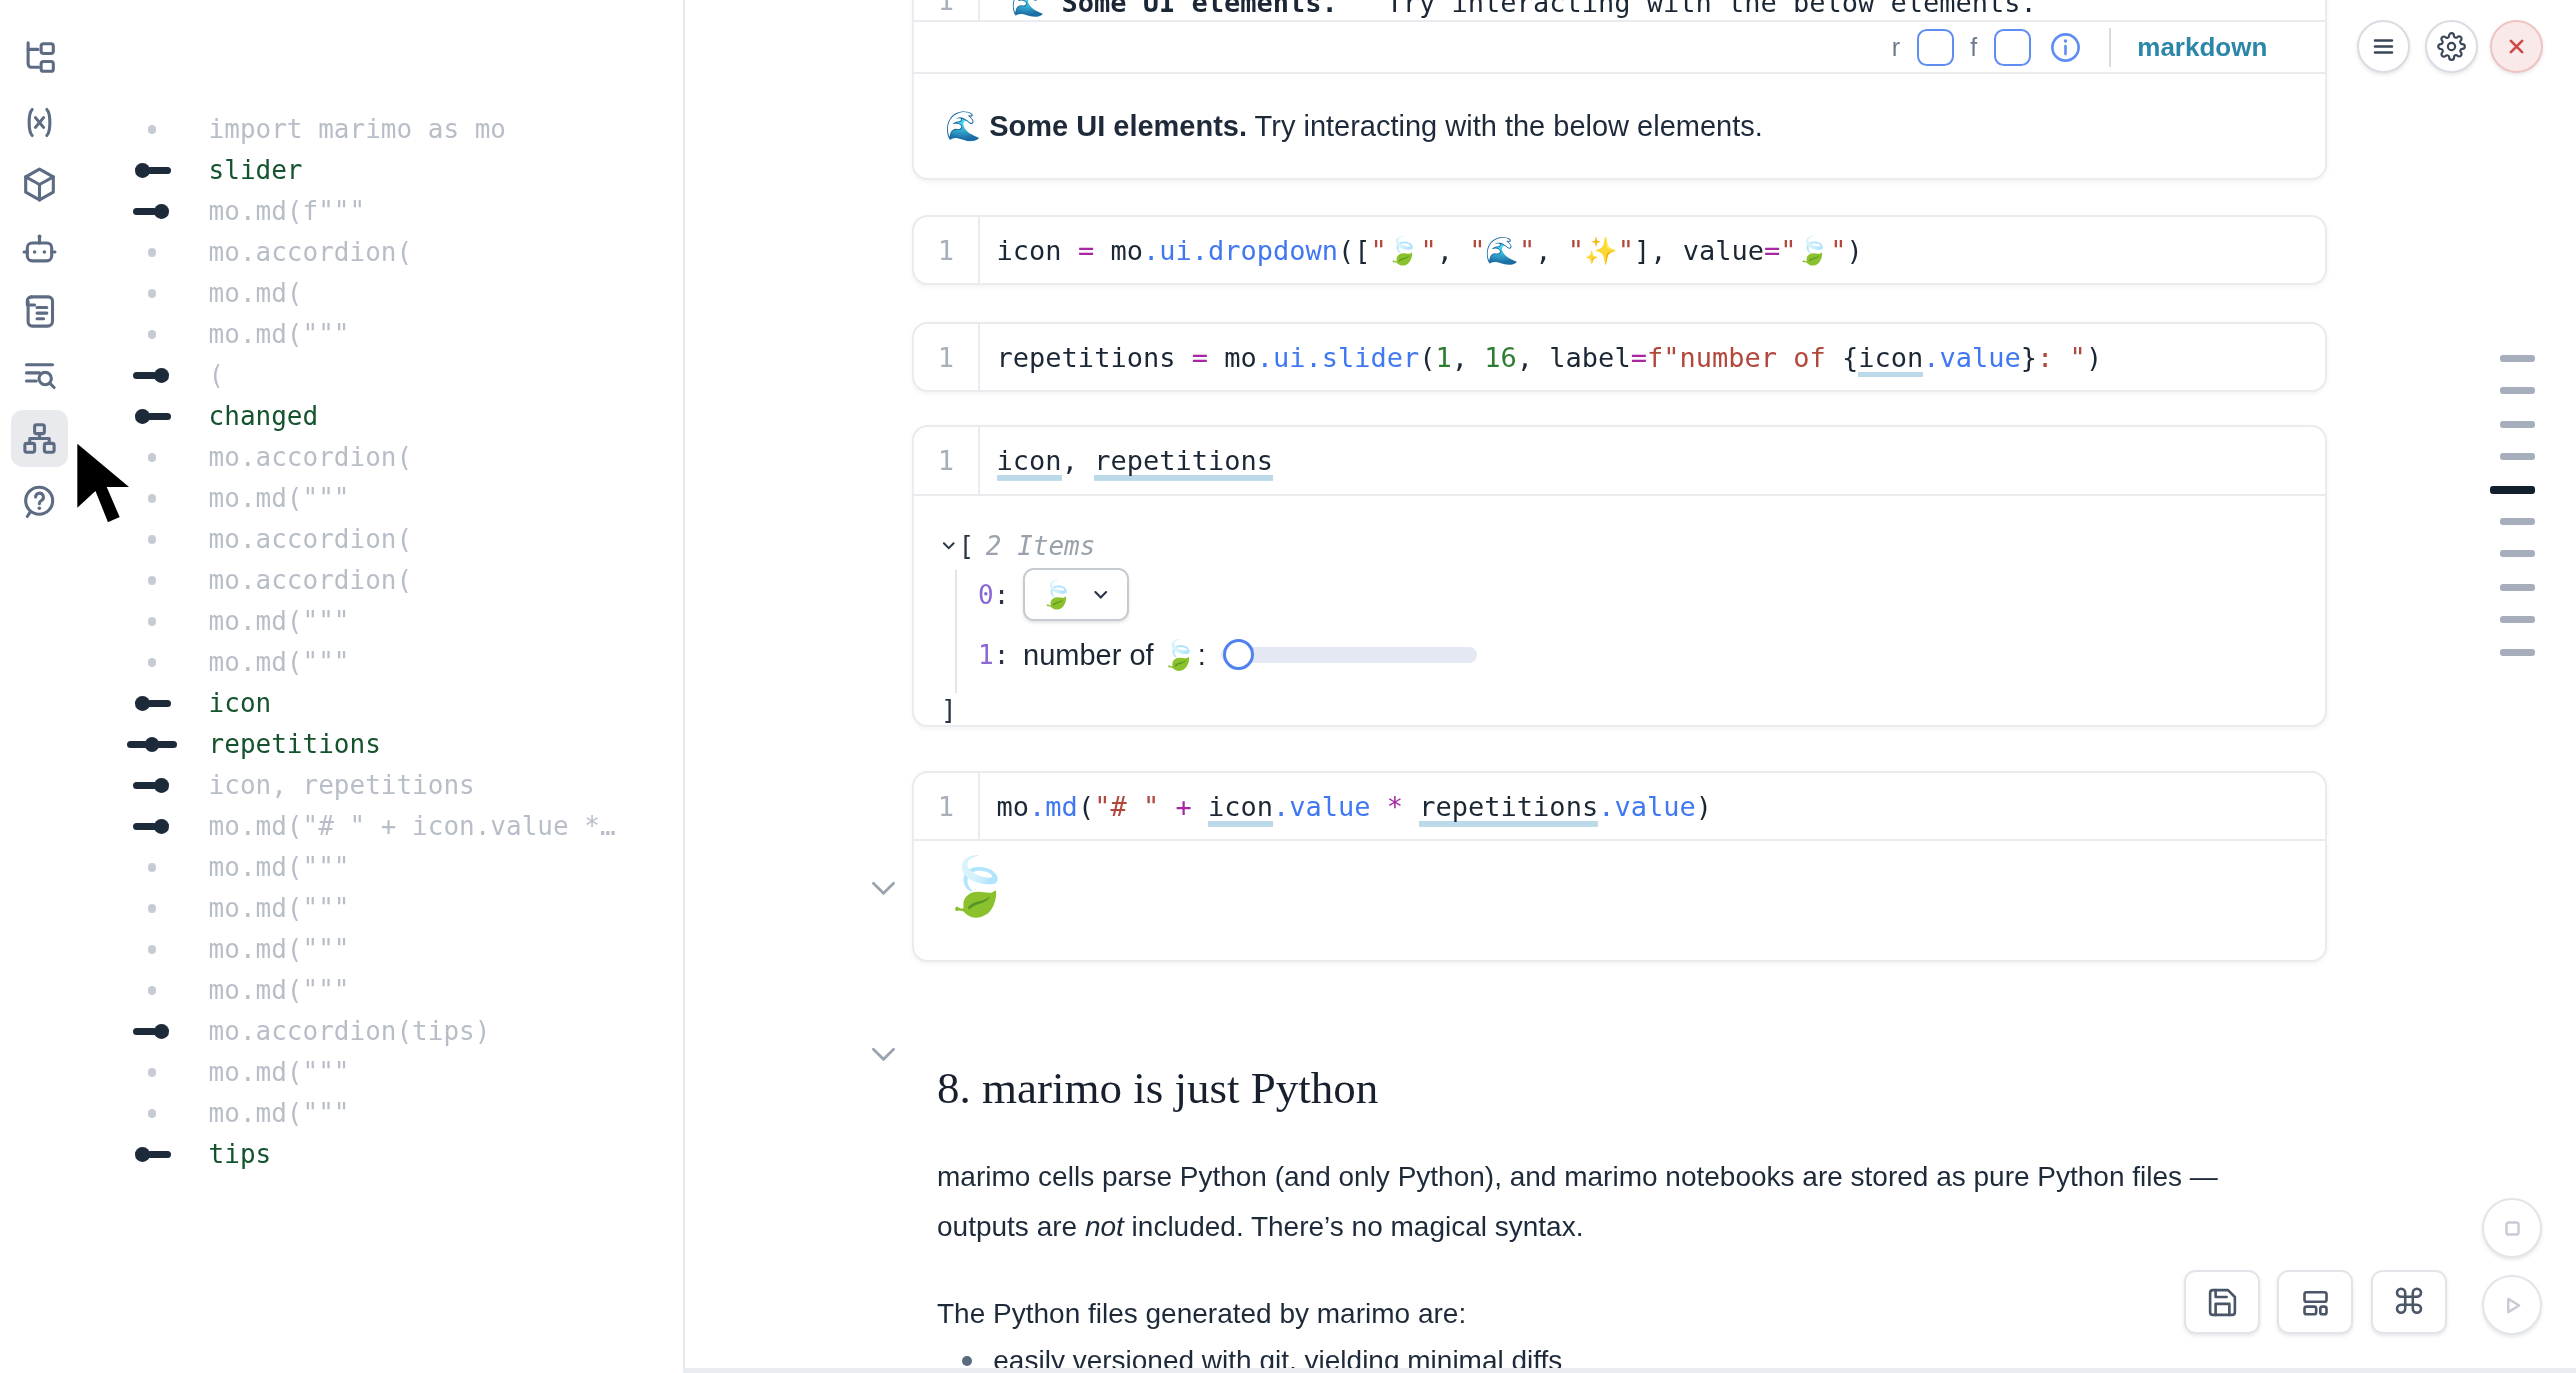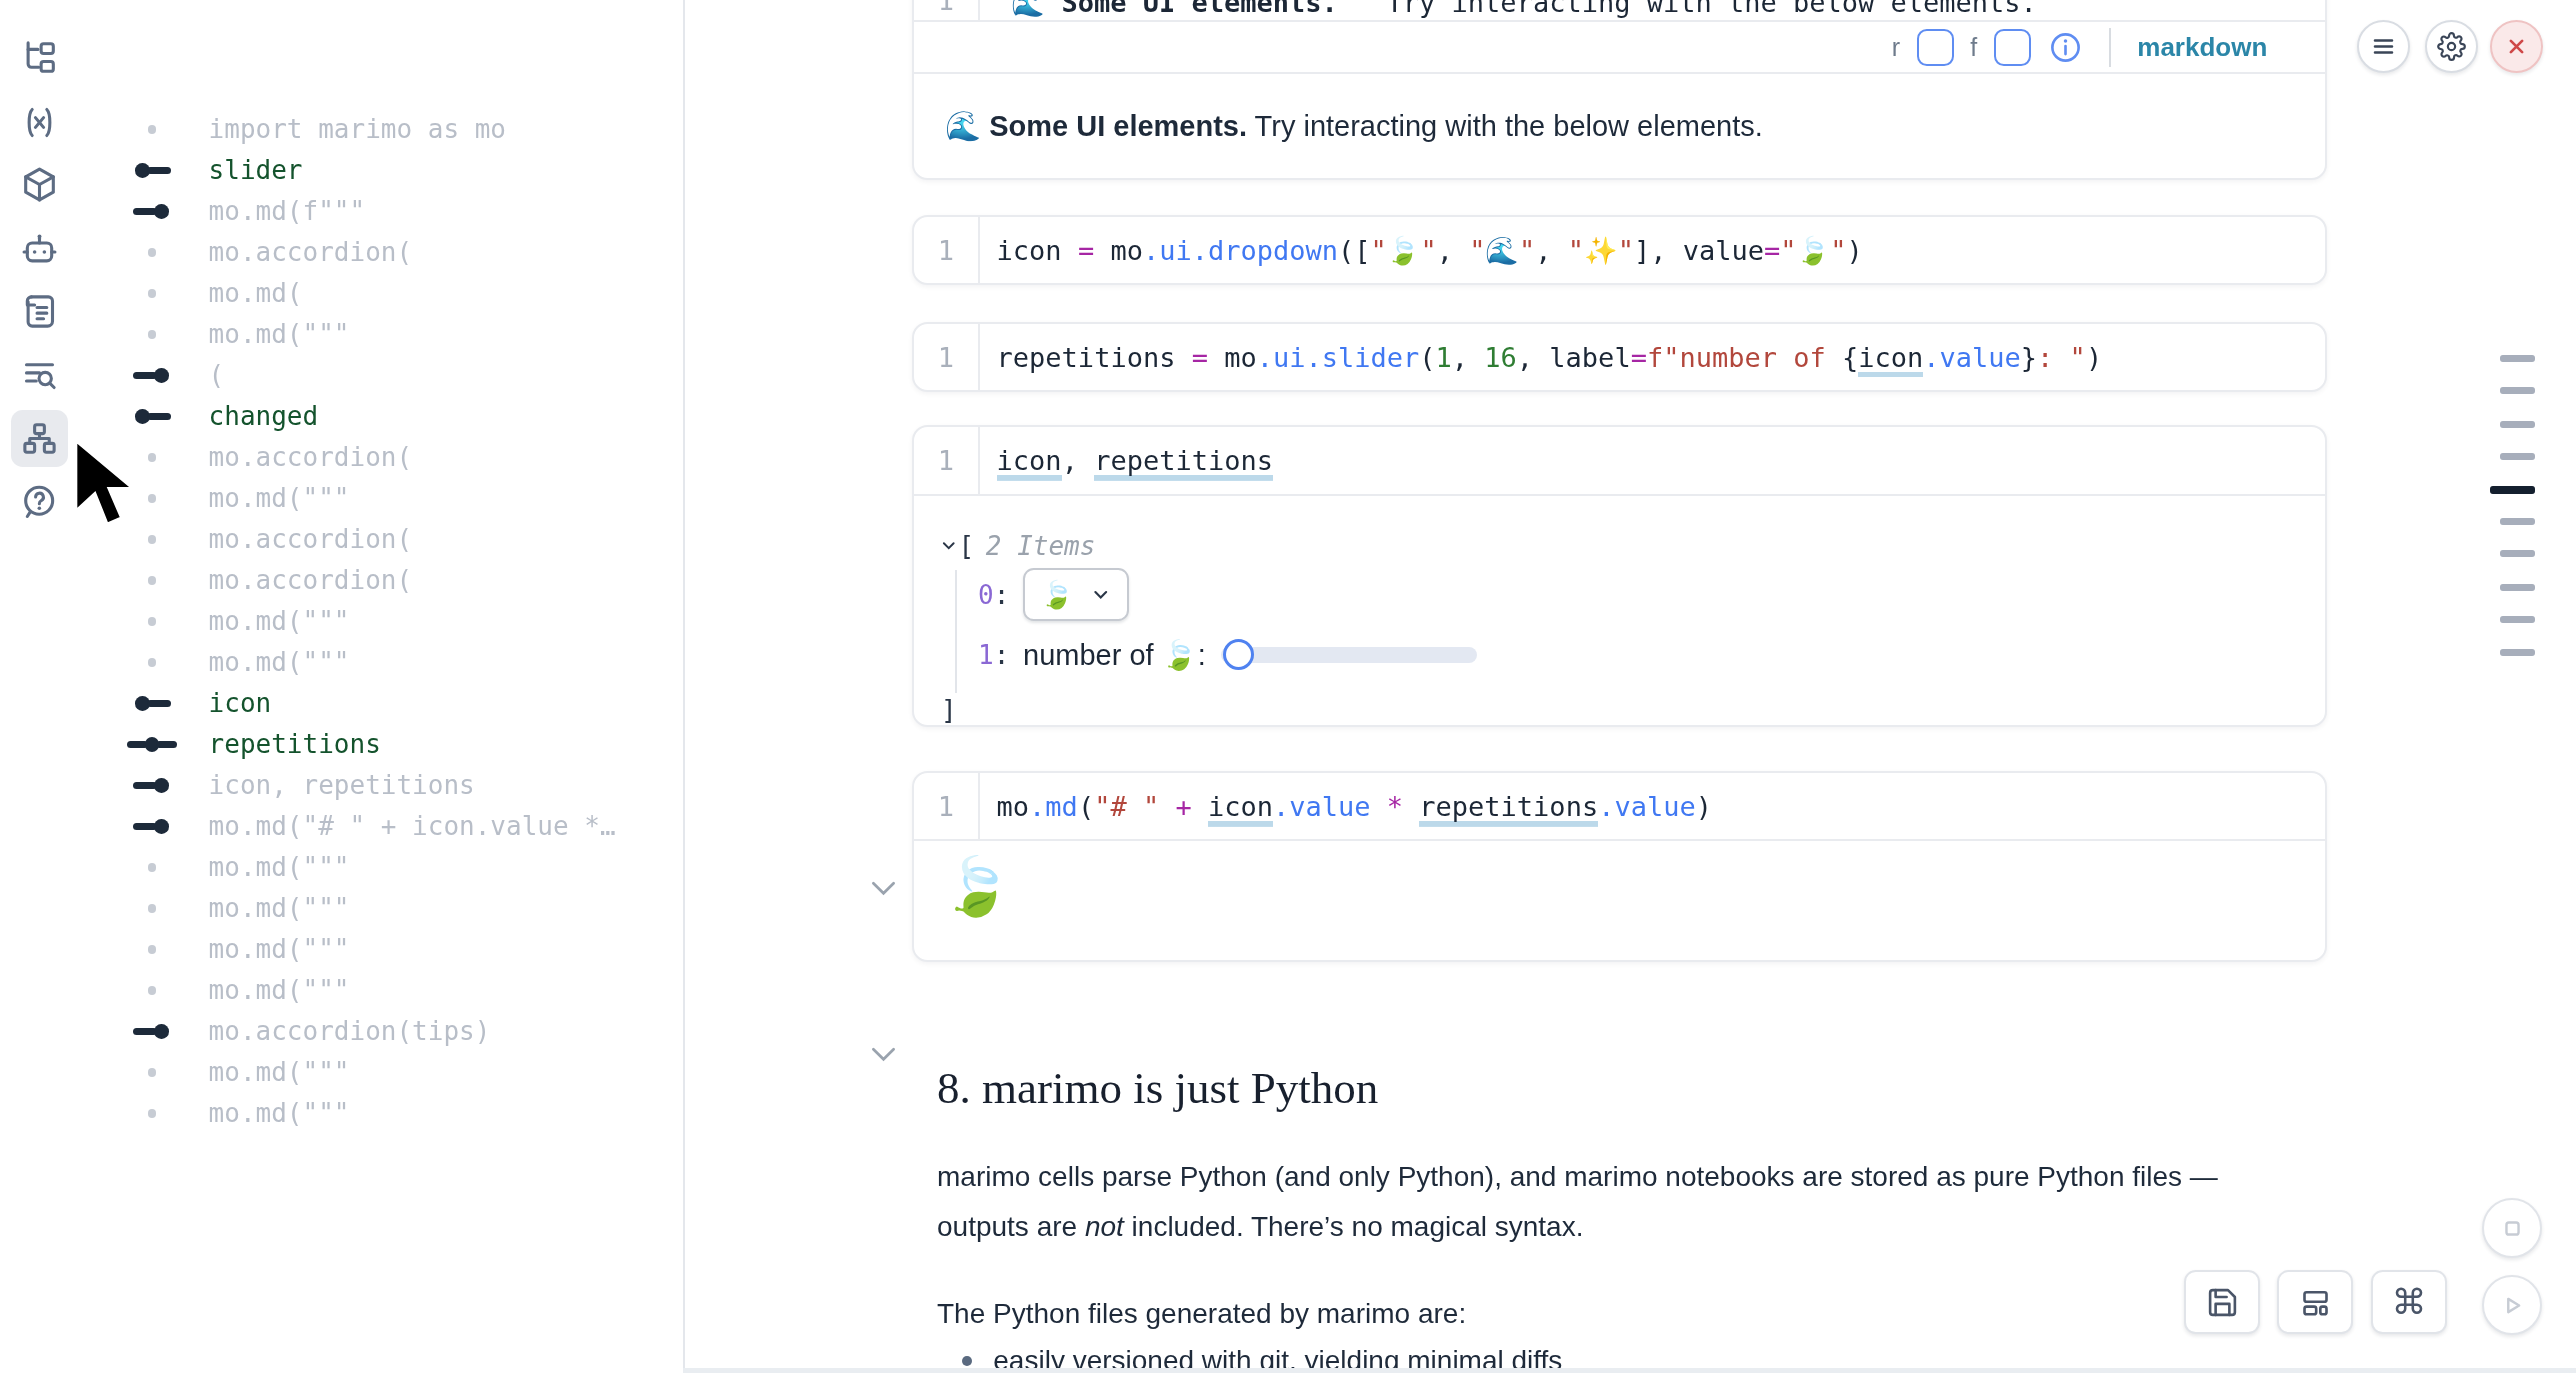--- a/index.html
+++ b/index.html
@@ -329,20 +329,27 @@
             <i class="md9"></i>
           </span>
           <span class="mm-label dim">mo.md("""</span>
         </div>
         <div class="mm-row">
           <span class="mm-marker">
             <i class="md9"></i>
           </span>
           <span class="mm-label dim">mo.md("""</span>
         </div>
+        <div class="mm-row">
+          <span class="mm-marker">
+            <i class="mD"></i>
+            <i class="ml"></i>
+          </span>
+          <span class="mm-label strong">tips</span>
+        </div>
       </div>
   </aside>
 
   <main>
 
     <section class="card card1">
       <div class="clip-zone">
         <span class="lineno">1</span>
         <span class="gutter-sep"></span>
         <div class="code-line"><b>🌊 Some UI elements.</b><span>   Try interacting with the below elements.</span></div>

